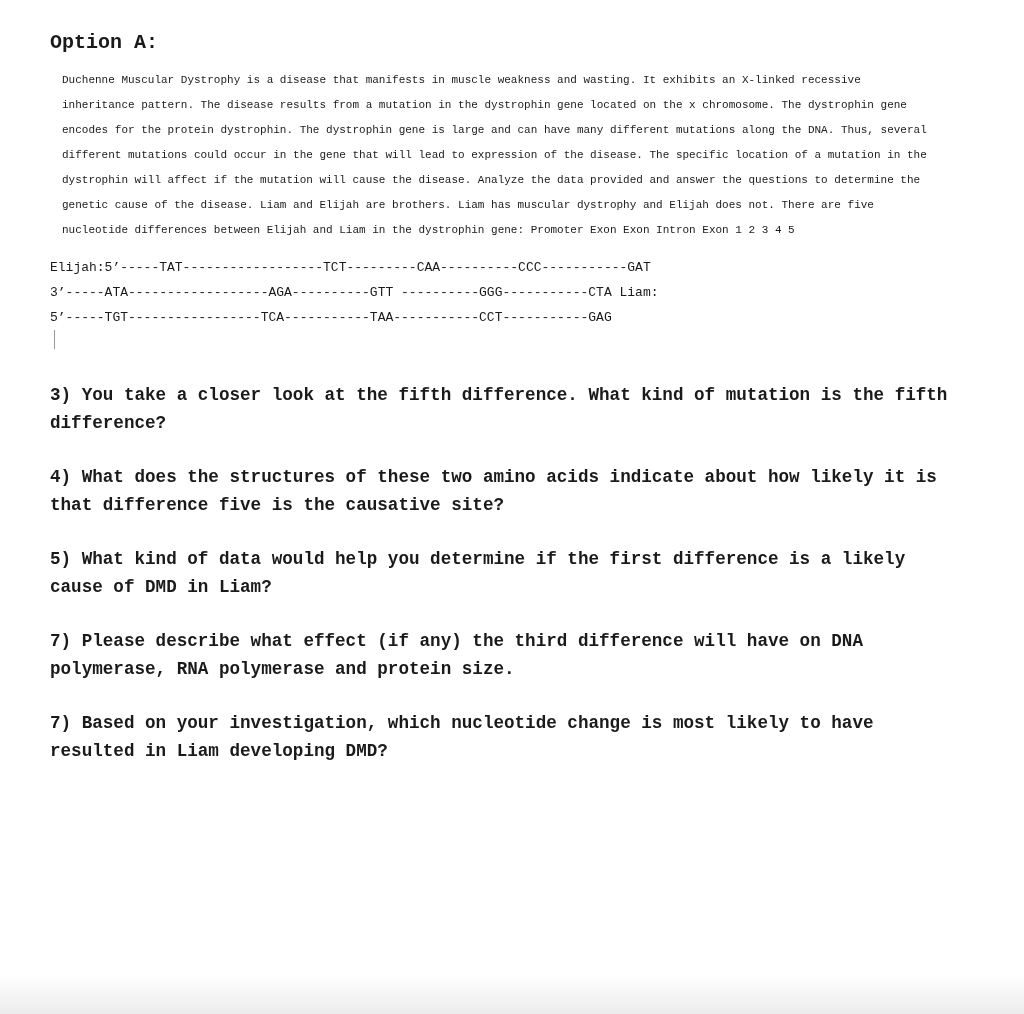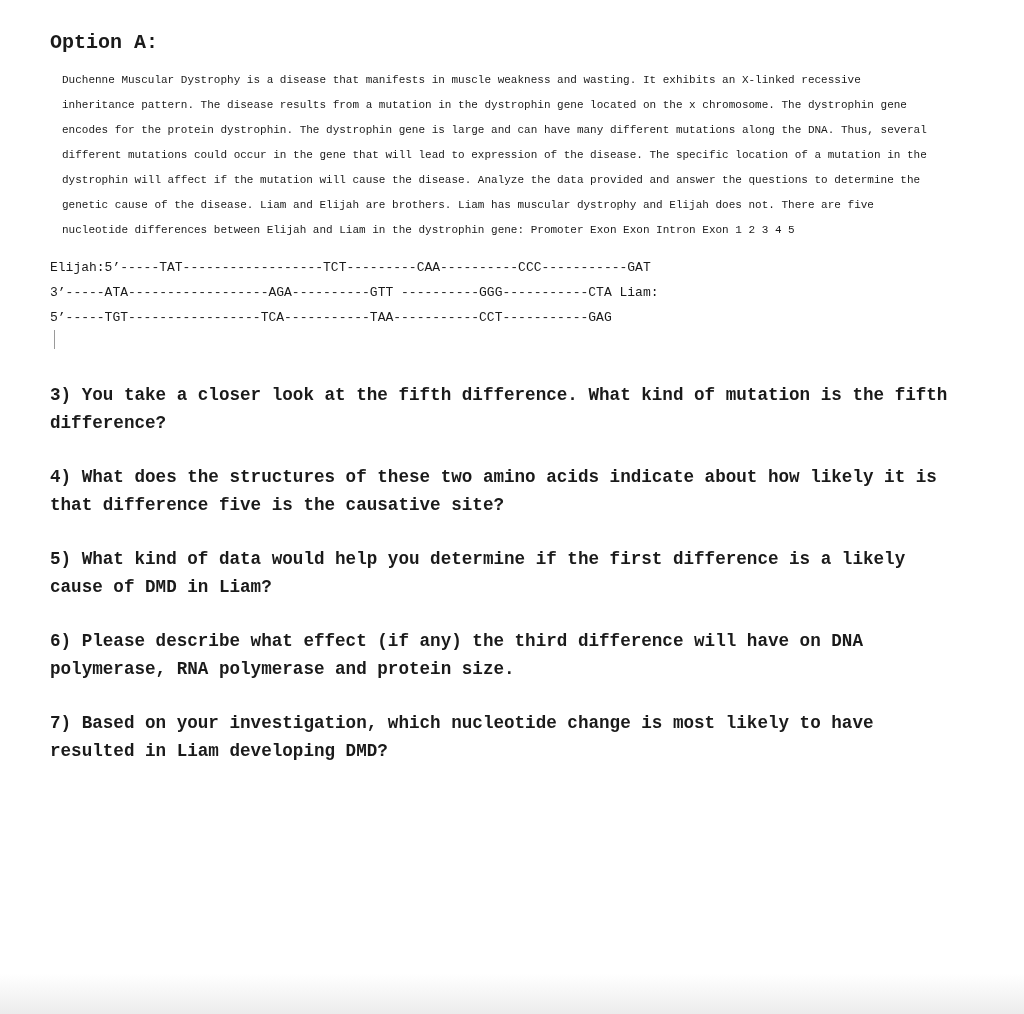--- a/index.html
+++ b/index.html
@@ -33,18 +33,18 @@
     <p class="seq">Elijah:5’-----TAT------------------TCT---------CAA----------CCC-----------GAT</p>
     <p class="seq">3’-----ATA------------------AGA----------GTT ----------GGG-----------CTA Liam:</p>
     <p class="seq">5’-----TGT-----------------TCA-----------TAA-----------CCT-----------GAG</p>
     <p class="seq"><span class="cursor"></span></p>
   </div>
 
   <div class="questions">
     <p class="q">3) You take a closer look at the fifth difference. What kind of mutation is the fifth difference?</p>
     <p class="q">4) What does the structures of these two amino acids indicate about how likely it is that difference five is the causative site?</p>
     <p class="q">5) What kind of data would help you determine if the first difference is a likely cause of DMD in Liam?</p>
-    <p class="q">6) Please describe what effect (if any) the third difference will have on DNA polymerase, RNA polymerase and protein size.</p>
+    <p class="q">7) Please describe what effect (if any) the third difference will have on DNA polymerase, RNA polymerase and protein size.</p>
     <p class="q">7) Based on your investigation, which nucleotide change is most likely to have resulted in Liam developing DMD?</p>
   </div>
 </div>
 
 <div class="bottom-fade"></div>
 
 </body></html>

